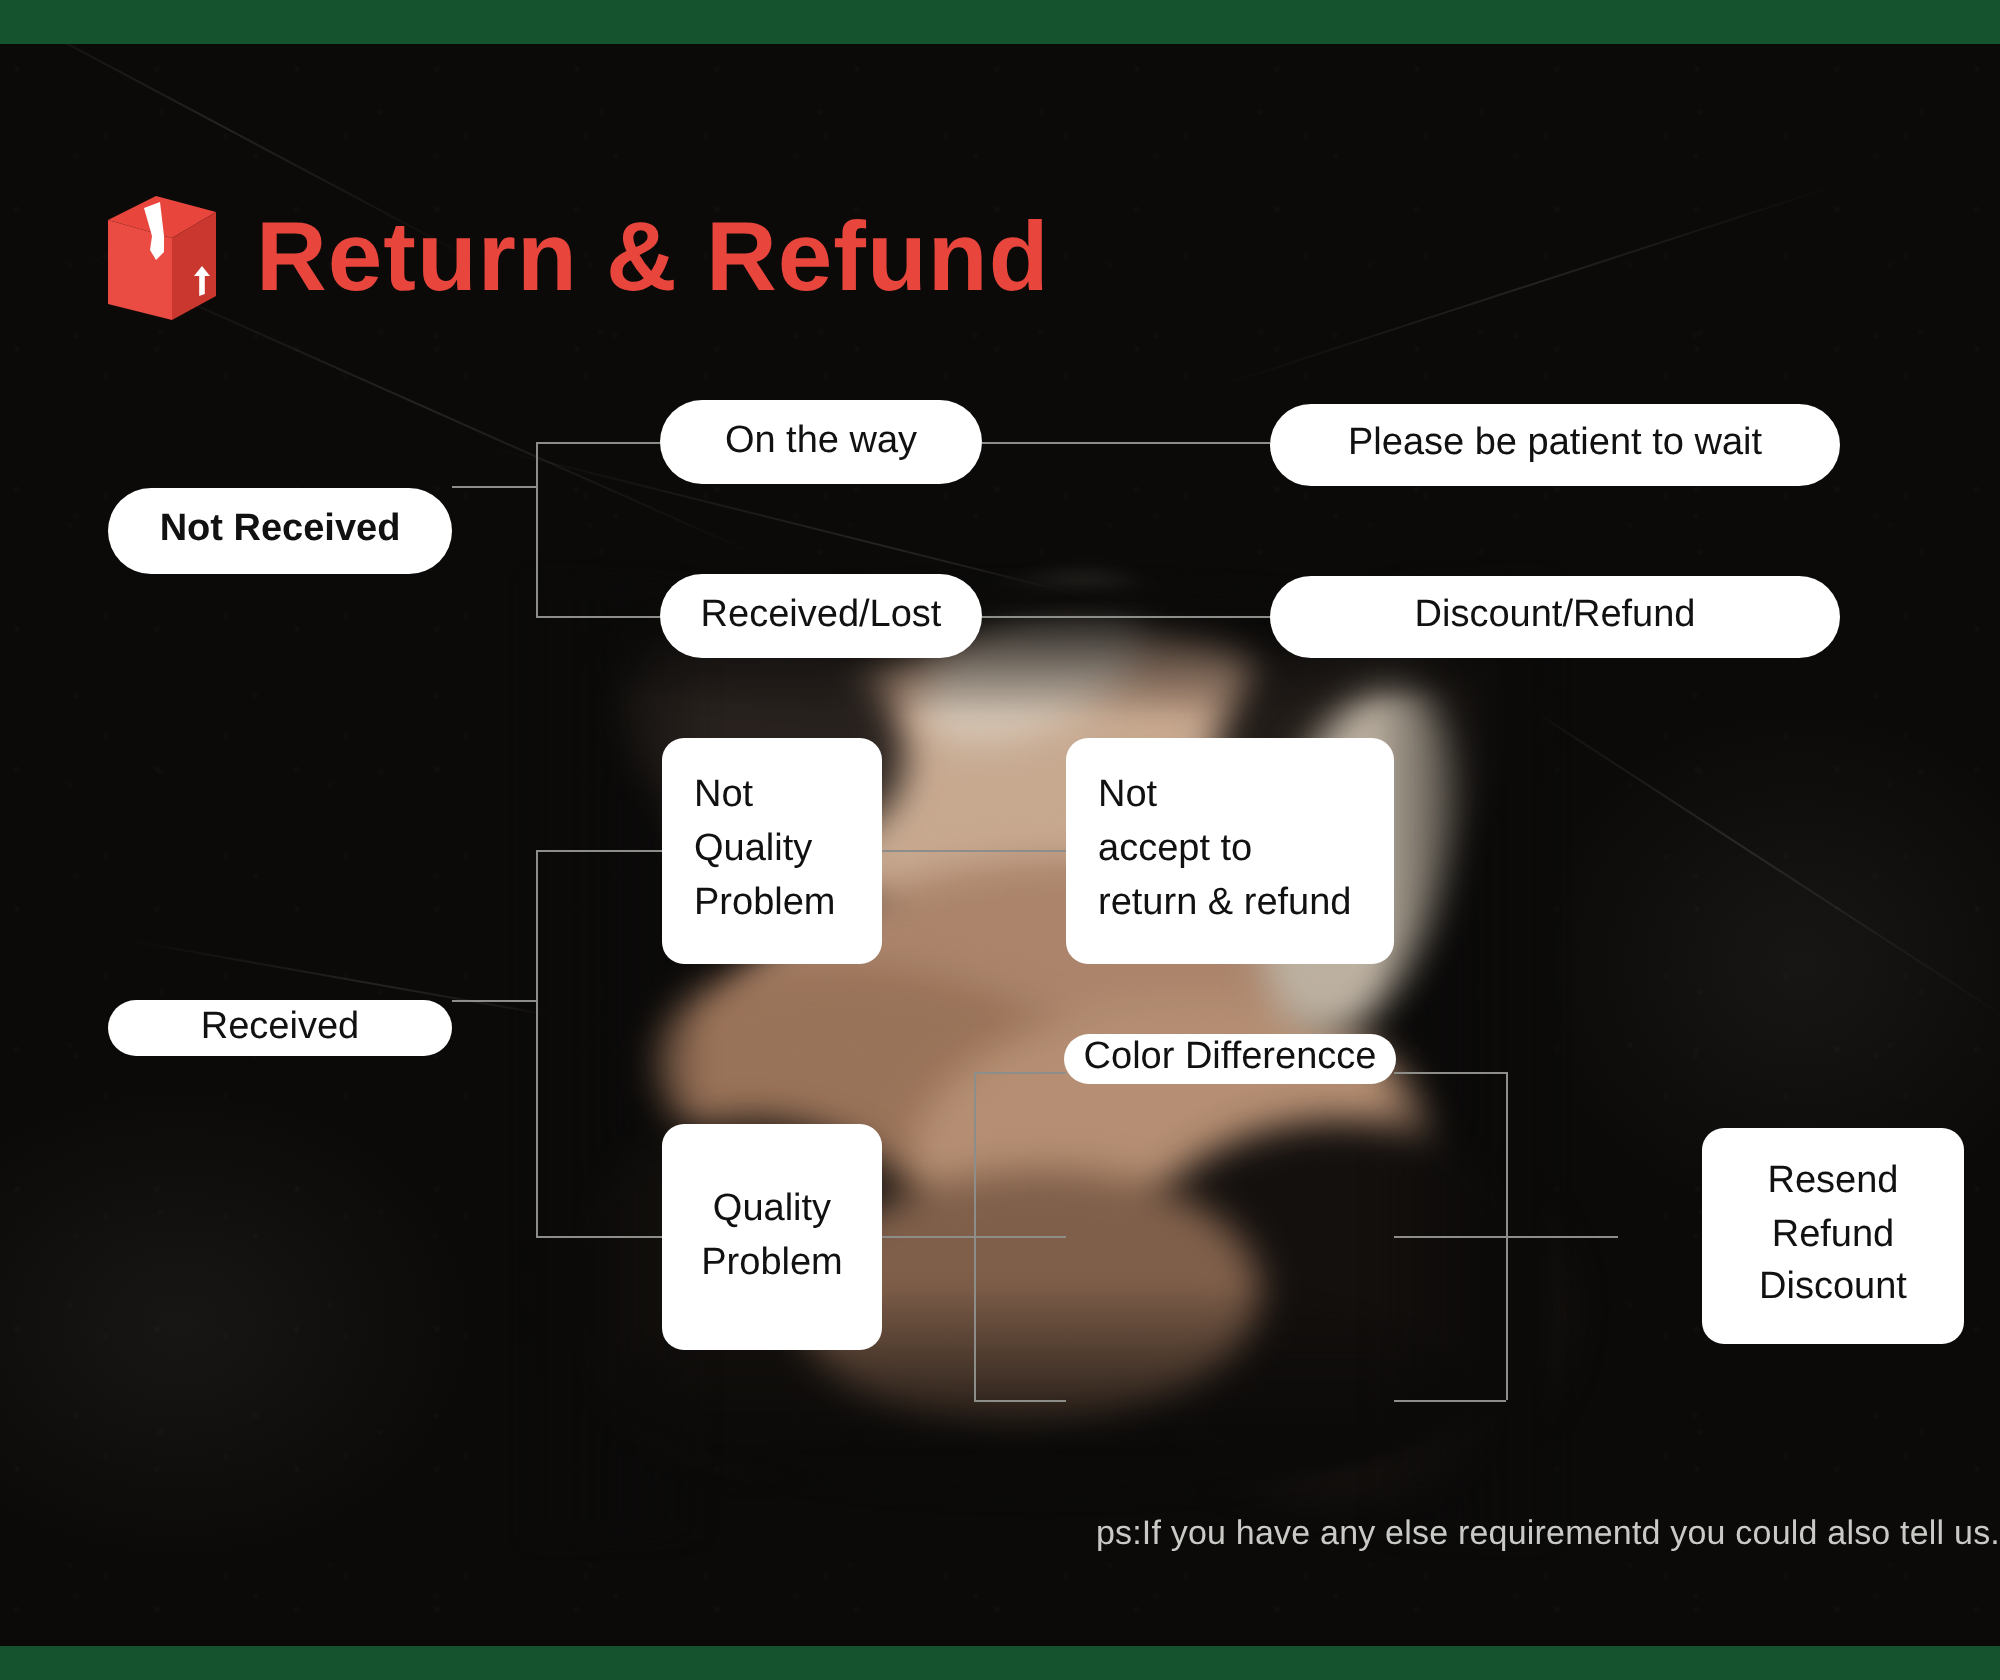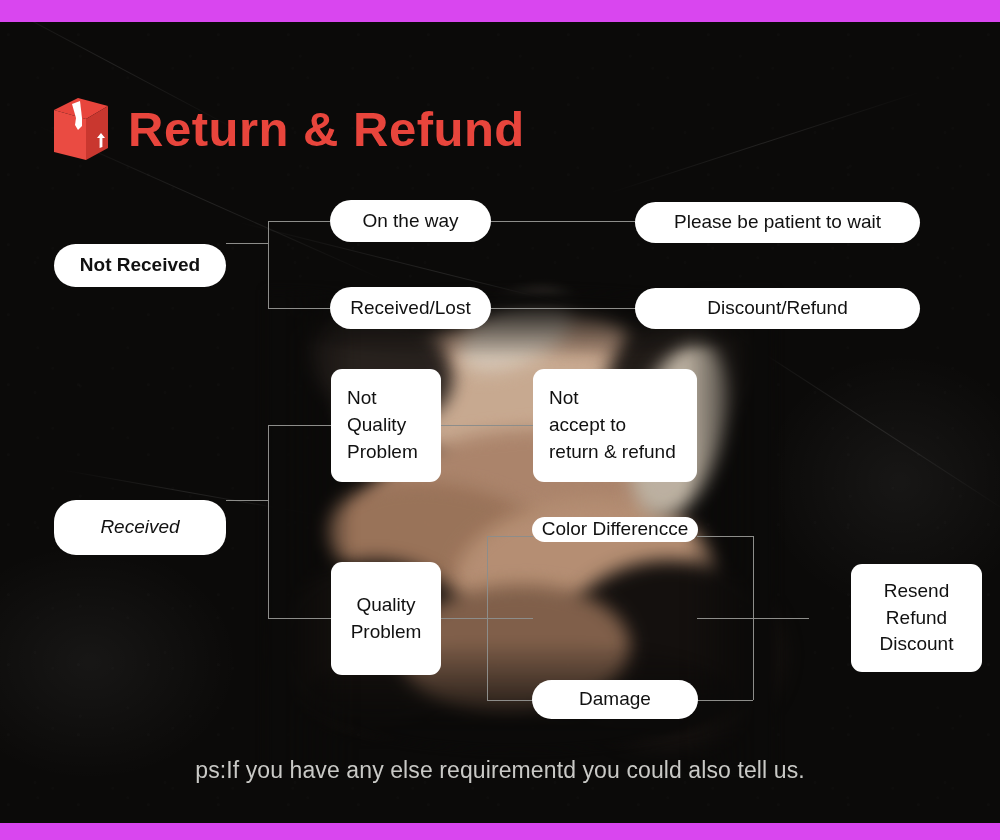--- a/index.html
+++ b/index.html
@@ -6,21 +6,21 @@
   html, body {
     margin: 0;
     padding: 0;
     background: #ffffff;
   }
   #page {
     position: relative;
     width: 1000px;
     height: 840px;
     overflow: hidden;
-    background: #d946ef;
+    background: #14532d;
     font-family: "Liberation Sans", sans-serif;
   }
   
   #banner {
     position: absolute;
     left: 0;
     top: 22px;
     width: 1000px;
     height: 801px;
     background: #0b0a09;
@@ -123,23 +123,23 @@
     pointer-events: none;
   }
   .ln.h { height: 1px; }
   .ln.v { width: 1px; }
   
   #footnote {
     position: absolute;
     left: 0;
     top: 735px;
     width: 1000px;
-    text-align: center;
+    text-align: right;
     color: #c9c9c6;
-    font-size: 23px;
+    font-size: 17px;
     letter-spacing: .1px;
   }
 </style>
 </head>
 <body>
 
 <div id="page">
 
   <div id="banner">
 
@@ -213,21 +213,21 @@
     <div class="ln h" style="left:487px;top:596px;width:46px;"></div>
     <div class="ln h" style="left:487px;top:678px;width:46px;"></div>
 
     <div class="ln h" style="left:697px;top:514px;width:56px;"></div>
     <div class="ln h" style="left:697px;top:678px;width:56px;"></div>
     <div class="ln v" style="left:753px;top:514px;height:164px;"></div>
     <div class="ln h" style="left:697px;top:596px;width:112px;"></div>
 
     <div class="node pill" style="left:54px;top:222px;width:172px;height:43px;font-weight:bold;">Not Received</div>
 
-    <div class="node pill" style="left:54px;top:478px;width:172px;height:55px;font-style:italic;">Received</div>
+    <div class="node pill" style="left:54px;top:478px;width:172px;height:28px;">Received</div>
 
     <div class="node pill" style="left:330px;top:178px;width:161px;height:42px;">On the way</div>
 
     <div class="node pill" style="left:330px;top:265px;width:161px;height:42px;text-align:center;">Received/Lost</div>
 
     <div class="node card" style="left:331px;top:347px;width:110px;height:113px;">Not
 Quality
 Problem</div>
 
     <div class="node card ctr" style="left:331px;top:540px;width:110px;height:113px;">Quality
@@ -237,21 +237,20 @@
 
     <div class="node pill" style="left:635px;top:266px;width:285px;height:41px;">Discount/Refund</div>
 
     <div class="node card" style="left:533px;top:347px;width:164px;height:113px;">Not
 accept to
 return &amp; refund</div>
 
     <div class="node pill" style="left:532px;top:495px;width:166px;height:25px;text-align:right;">Color Differencce</div>
 
 
-    <div class="node pill" style="left:532px;top:658px;width:166px;height:39px;">Damage</div>
 
     <div class="node card ctr" style="left:809px;top:542px;width:131px;height:108px;margin-left:42px;">Resend
 Refund
 Discount</div>
 
     <div id="footnote">ps:If you have any else requirementd you could also tell us.</div>
 
   </div>
 </div>
 

